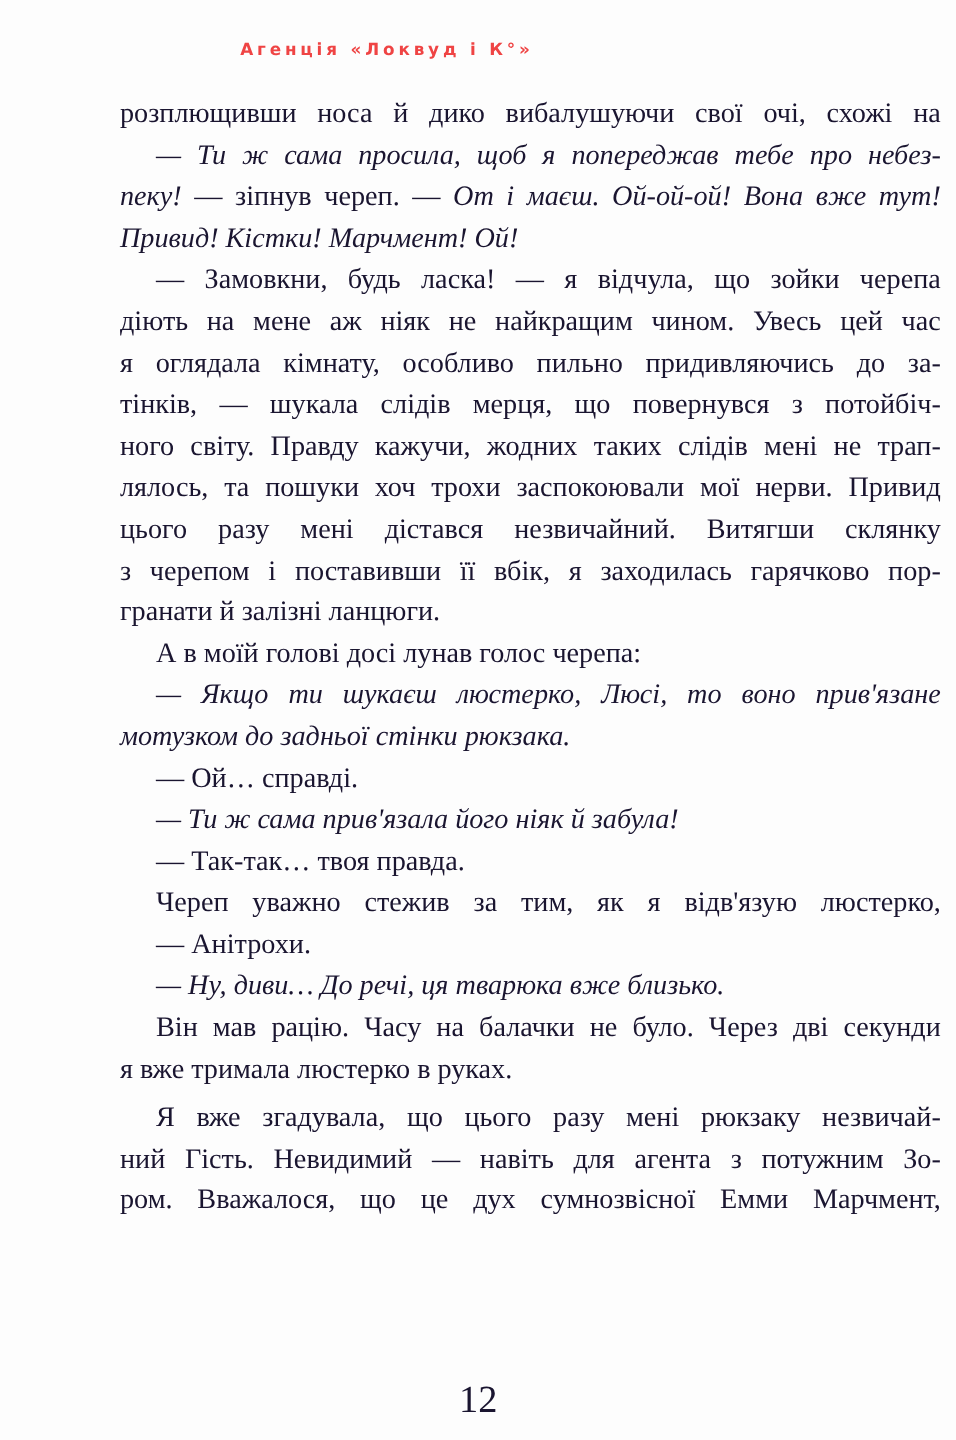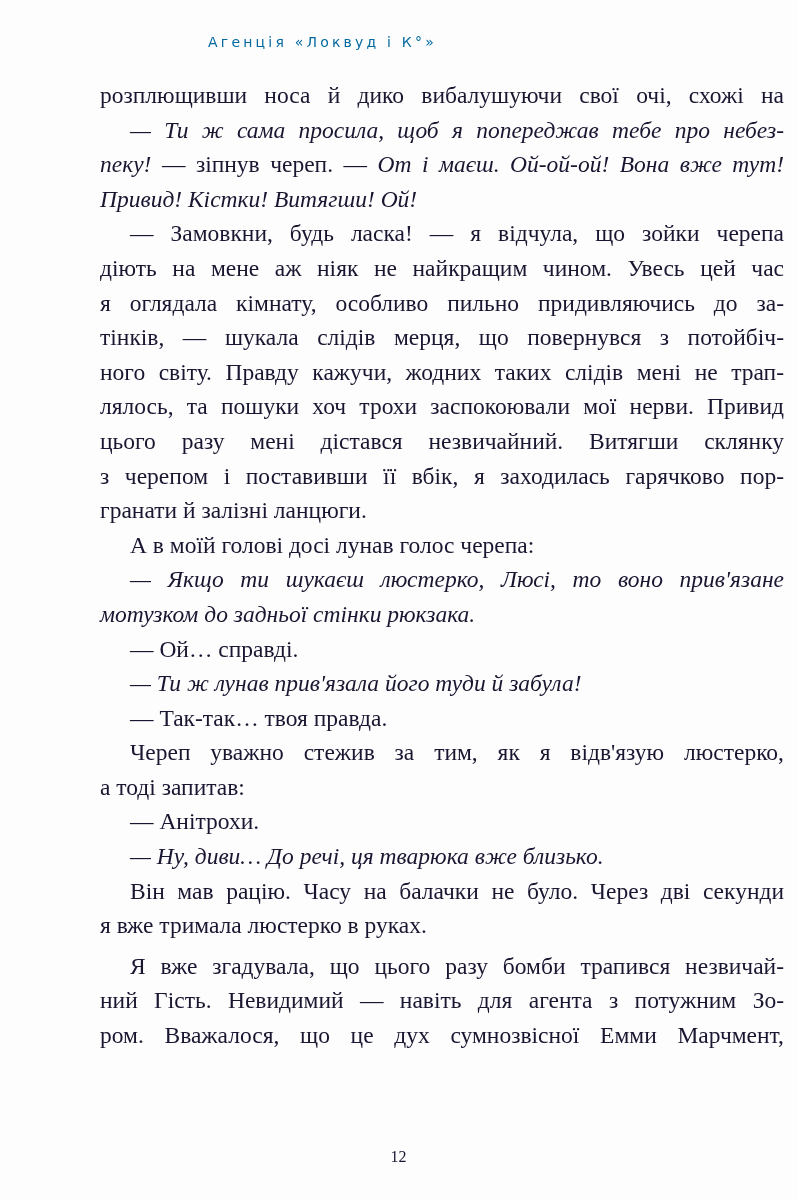--- a/index.html
+++ b/index.html
@@ -1,66 +1,65 @@
 <!DOCTYPE html>
 <html><head>
 <meta charset="utf-8">
 <style>
   html, body { margin: 0; padding: 0; background: #ffffff; }
   body { width: 797px; height: 1200px; position: relative; overflow: hidden; }
   .page { position: absolute; left: 0; top: 0; width: 797px; height: 1200px; background: #fdfdfd; }
   .running-head {
     position: absolute; top: 34px; left: 0; width: 645px; text-align: center;
     font-family: "DejaVu Sans", sans-serif; font-size: 14px; letter-spacing: 3.2px;
-    color: #0369a1; font-weight: normal;
+    color: #ef4444; font-weight: bold;
   }
   .body-text {
     position: absolute; top: 78px; left: 100px; width: 684px;
     font-family: "Liberation Serif", serif; font-size: 23.5px; line-height: 34.6px;
     color: #1a1530;
   }
   .line { display: block; white-space: nowrap; height: 34.6px; }
   .justify { text-align: justify; text-align-last: justify; white-space: normal; overflow: hidden; }
   .indent { padding-left: 30px; }
   .gap { margin-top: 6px; }
   i { font-style: italic; font-family: Liberation Serif, serif; }
   .folio {
     position: absolute; top: 1148px; left: 0; width: 797px; text-align: center;
-    font-family: "Liberation Serif", serif; font-size: 16px; color: #1a1530;
+    font-family: "Liberation Serif", serif; font-size: 32px; color: #1a1530;
   }
 </style>
 </head>
 <body>
 
 <div class="page">
   <div class="running-head">Агенція «Локвуд і К°»</div>
   <div class="body-text" id="body-text">
       <div class="line justify"><span>розплющивши носа й дико вибалушуючи свої очі, схожі на</span></div>
       <div class="line justify indent"><i>— Ти ж сама просила, щоб я попереджав тебе про небез-</i></div>
       <div class="line justify"><i>пеку!</i><span> — зіпнув череп. — </span><i>От і маєш. Ой-ой-ой! Вона вже тут!</i></div>
-      <div class="line"><i>Привид! Кістки! Витягши! Ой!</i></div>
+      <div class="line"><i>Привид! Кістки! Марчмент! Ой!</i></div>
       <div class="line justify indent"><span>— Замовкни, будь ласка! — я відчула, що зойки черепа</span></div>
       <div class="line justify"><span>діють на мене аж ніяк не найкращим чином. Увесь цей час</span></div>
       <div class="line justify"><span>я оглядала кімнату, особливо пильно придивляючись до за-</span></div>
       <div class="line justify"><span>тінків, — шукала слідів мерця, що повернувся з потойбіч-</span></div>
       <div class="line justify"><span>ного світу. Правду кажучи, жодних таких слідів мені не трап-</span></div>
       <div class="line justify"><span>лялось, та пошуки хоч трохи заспокоювали мої нерви. Привид</span></div>
       <div class="line justify"><span>цього разу мені дістався незвичайний. Витягши склянку</span></div>
       <div class="line justify"><span>з черепом і поставивши її вбік, я заходилась гарячково пор-</span></div>
       <div class="line"><span>гранати й залізні ланцюги.</span></div>
       <div class="line indent"><span>А в моїй голові досі лунав голос черепа:</span></div>
       <div class="line justify indent"><i>— Якщо ти шукаєш люстерко, Люсі, то воно прив'язане</i></div>
       <div class="line"><i>мотузком до задньої стінки рюкзака.</i></div>
       <div class="line indent"><span>— Ой… справді.</span></div>
-      <div class="line indent"><i>— Ти ж лунав прив'язала його туди й забула!</i></div>
+      <div class="line indent"><i>— Ти ж сама прив'язала його ніяк й забула!</i></div>
       <div class="line indent"><span>— Так-так… твоя правда.</span></div>
       <div class="line justify indent"><span>Череп уважно стежив за тим, як я відв'язую люстерко,</span></div>
-      <div class="line"><span>а тоді запитав:</span></div>
       <div class="line indent"><span>— Анітрохи.</span></div>
       <div class="line indent"><i>— Ну, диви… До речі, ця тварюка вже близько.</i></div>
       <div class="line justify indent"><span>Він мав рацію. Часу на балачки не було. Через дві секунди</span></div>
       <div class="line"><span>я вже тримала люстерко в руках.</span></div>
-      <div class="line justify indent gap"><span>Я вже згадувала, що цього разу бомби трапився незвичай-</span></div>
+      <div class="line justify indent gap"><span>Я вже згадувала, що цього разу мені рюкзаку незвичай-</span></div>
       <div class="line justify"><span>ний Гість. Невидимий — навіть для агента з потужним Зо-</span></div>
       <div class="line justify"><span>ром. Вважалося, що це дух сумнозвісної Емми Марчмент,</span></div>
     </div>
   <div class="folio">12</div>
 </div>
 
 </body></html>

